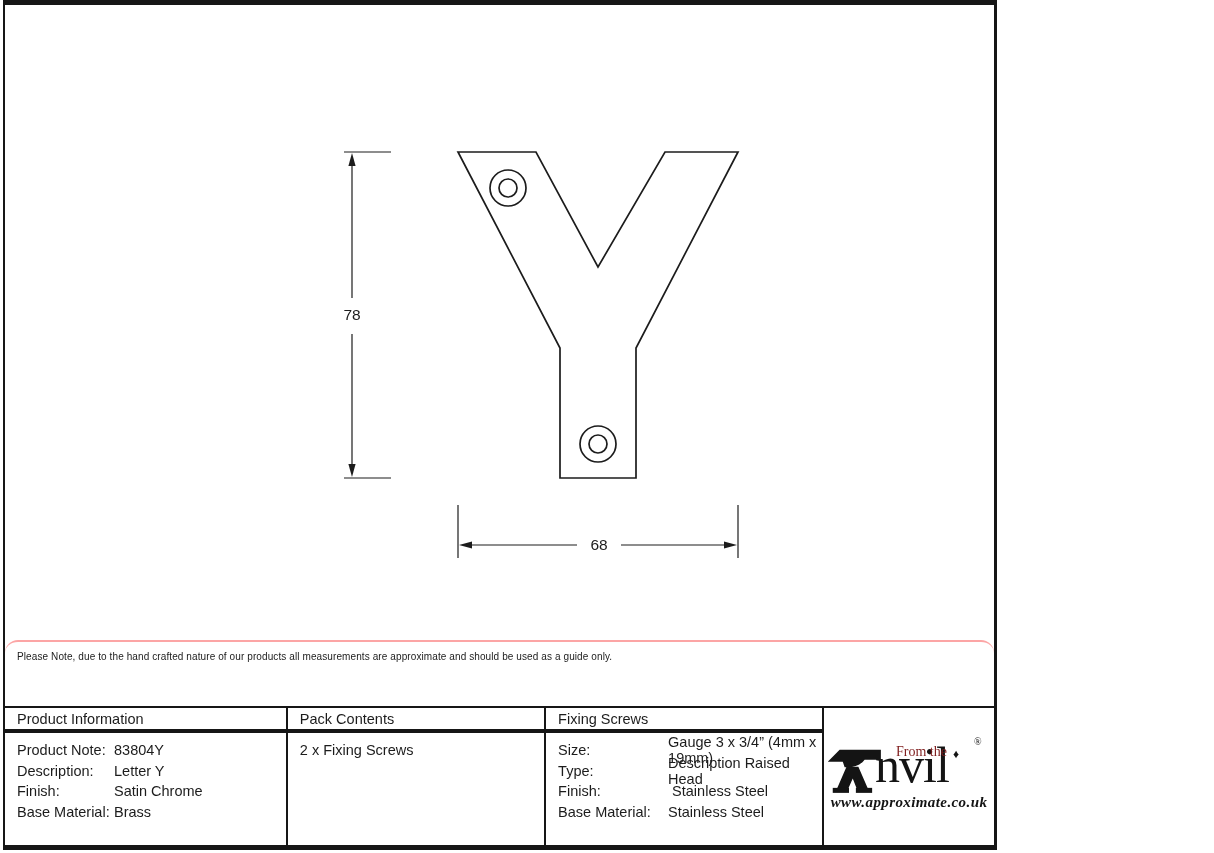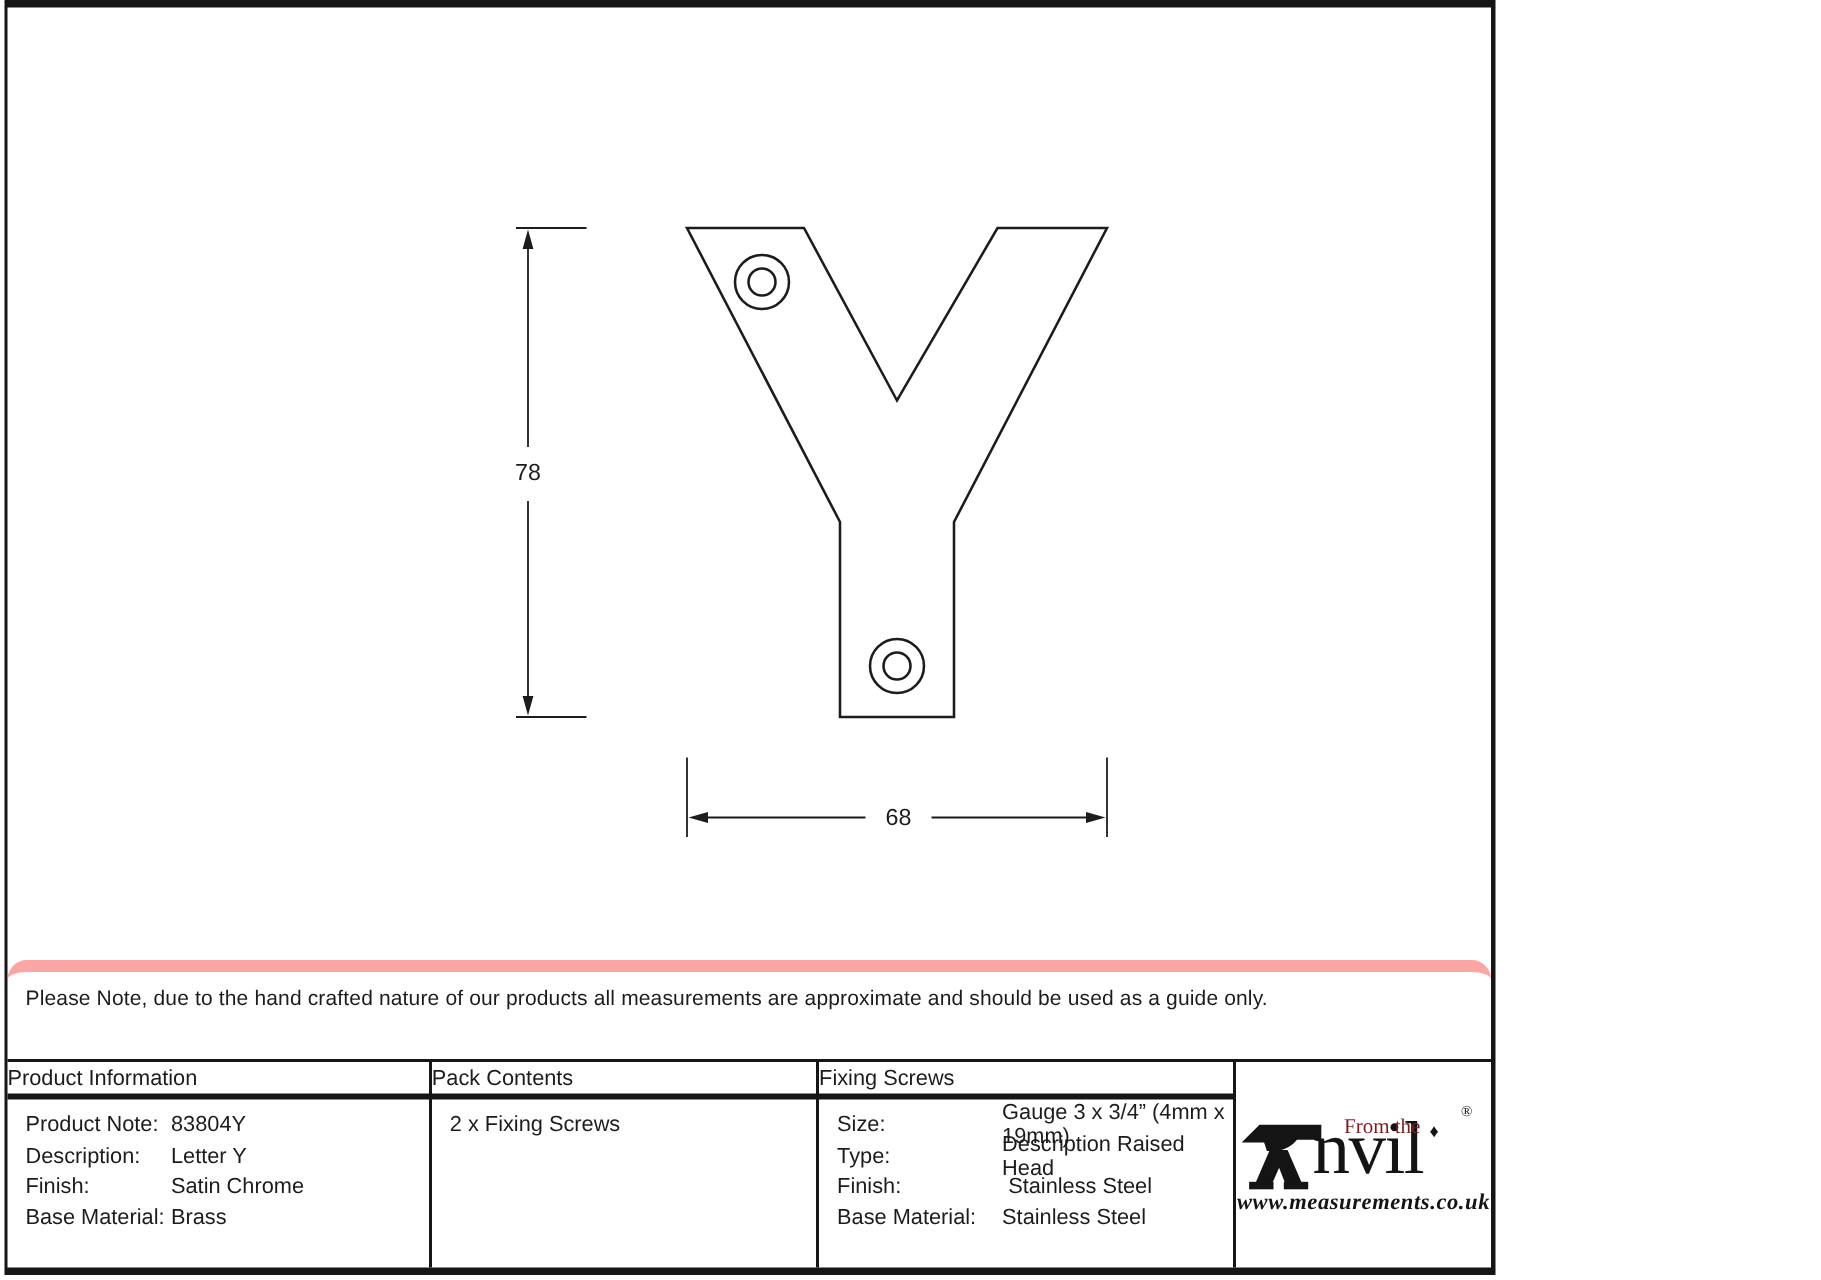--- a/index.html
+++ b/index.html
@@ -25,23 +25,23 @@
     gap:28px;
   }
 
   
   .drawing-area { position:relative; flex:1 1 auto; min-height:0; }
   .drawing-svg { position:absolute; left:-5px; top:-5px; width:1214px; height:663px; }
 
   
   .note-row {
     flex:0 0 38px;
-    border-top:8px solid #fca5a5;
+    border-top:2px solid #fca5a5;
     padding:9px 0 0 12px;
-    font-size:14px;
+    font-size:10px;
     letter-spacing:0.1px;
     border-radius:13px;
   }
 
   
   .spec-table {
     flex:0 0 139px;
     border-top:2px solid #161616;
     display:flex;
   }
@@ -50,20 +50,21 @@
   .col-product  { width:344px; }
   .col-pack     { width:314px; }
   .col-screws   { width:338px; }
   .col-logo     { flex:1 1 auto; display:flex; align-items:center; justify-content:center; }
 
   .col-header {
     flex:0 0 25px;
     border-bottom:4px solid #161616;
     display:flex;
     align-items:center;
+    padding-left:12px;
     font-size:14.5px;
   }
   .col-body { flex:1 1 auto; padding:7px 0 0 12px; font-size:14.5px; }
   .kv-row { display:flex; height:20.6px; align-items:center; }
   .kv-label { width:97px; flex:0 0 auto; }
   .col-screws .kv-label { width:110px; }
   .kv-value { white-space:pre-wrap; }
   .pc-item { height:20.6px; display:flex; align-items:center; }
 
   
@@ -200,18 +201,18 @@
         <svg class="anvil-glyph" viewBox="0 0 90 80">
           <path d="M3 25 L22 6 L88 6 L88 22 L62 22 C55 31 45 34 36 34 L30 34 L27 25 Z" fill="#141414"></path>
           <path d="M33 33 L52 33 L68 70 L50 70 L43 52 L35 70 L17 70 Z" fill="#141414"></path>
           <rect x="11" y="67" width="26" height="8" fill="#141414"></rect>
           <rect x="48" y="67" width="26" height="8" fill="#141414"></rect>
         </svg>
         <span class="logo-nvil">nvil</span>
         <span class="logo-fromthe">From the</span>
         <span class="logo-diamond">♦</span>
         <span class="logo-reg">®</span>
-        <span class="logo-url">www.measurements.co.uk</span>
+        <span class="logo-url">www.approximate.co.uk</span>
       </div>
     </div>
 
   </div>
 </div>
 
 </body></html>

